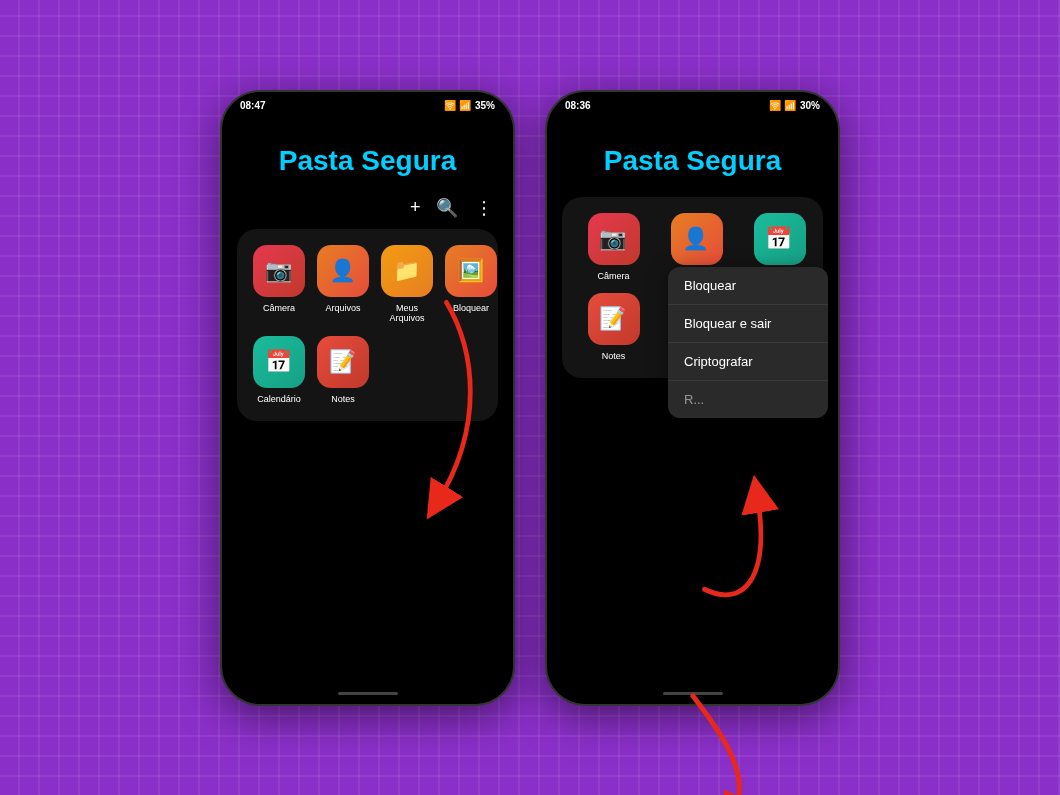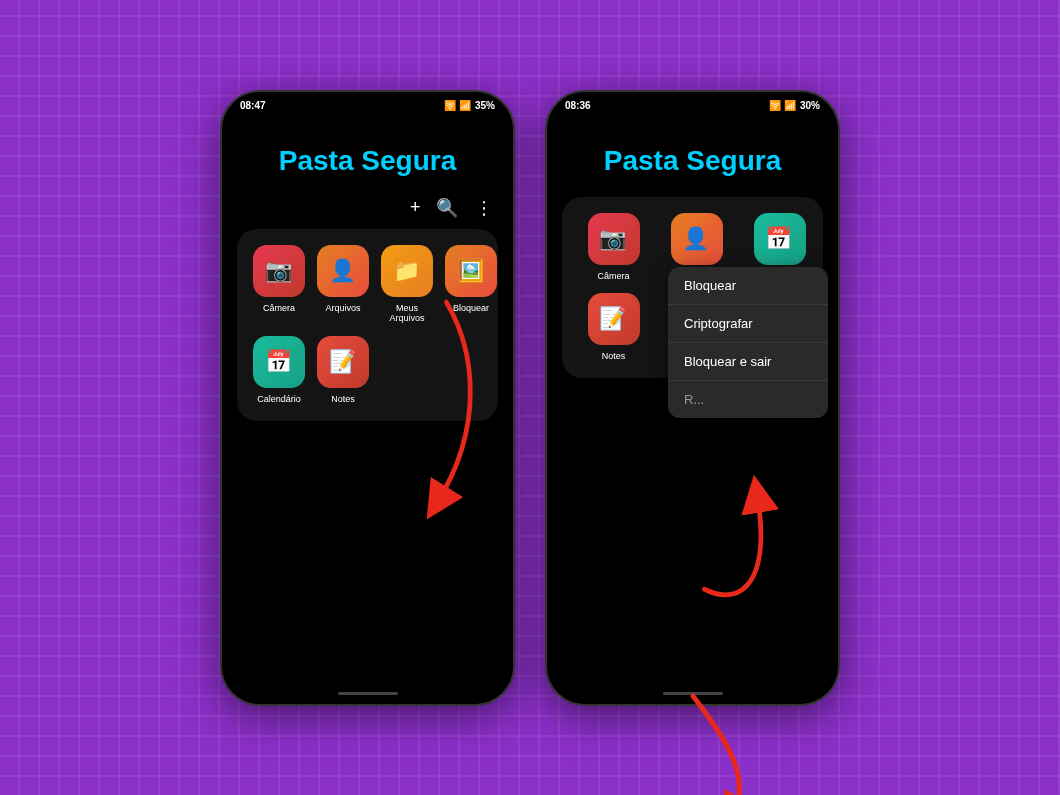--- a/index.html
+++ b/index.html
@@ -306,22 +306,22 @@
           <span class="app-label">Calendário</span>
         </div>
         <div class="app-item">
           <div class="app-icon icon-notes">📝</div>
           <span class="app-label">Notes</span>
         </div>
       </div>
 
       <div class="context-menu">
         <div class="menu-item">Bloquear</div>
+        <div class="menu-item">Bloquear e sair</div>
         <div class="menu-item">Criptografar</div>
-        <div class="menu-item">Bloquear e sair</div>
         <div class="menu-item" style="color:rgba(255,255,255,0.5);">R...</div>
       </div>
 
       <svg class="arrow-overlay" viewBox="0 0 295 640">
         <defs>
           <marker id="arrowhead2" markerWidth="8" markerHeight="8" refX="4" refY="4" orient="auto">
             <polygon points="0 0, 8 4, 0 8" fill="#E8281A"></polygon>
           </marker>
         </defs>
         <path d="M 160 520 C 200 540, 230 510, 215 420" stroke="#E8281A" stroke-width="5" fill="none" marker-end="url(#arrowhead2)" stroke-linecap="round"></path>

